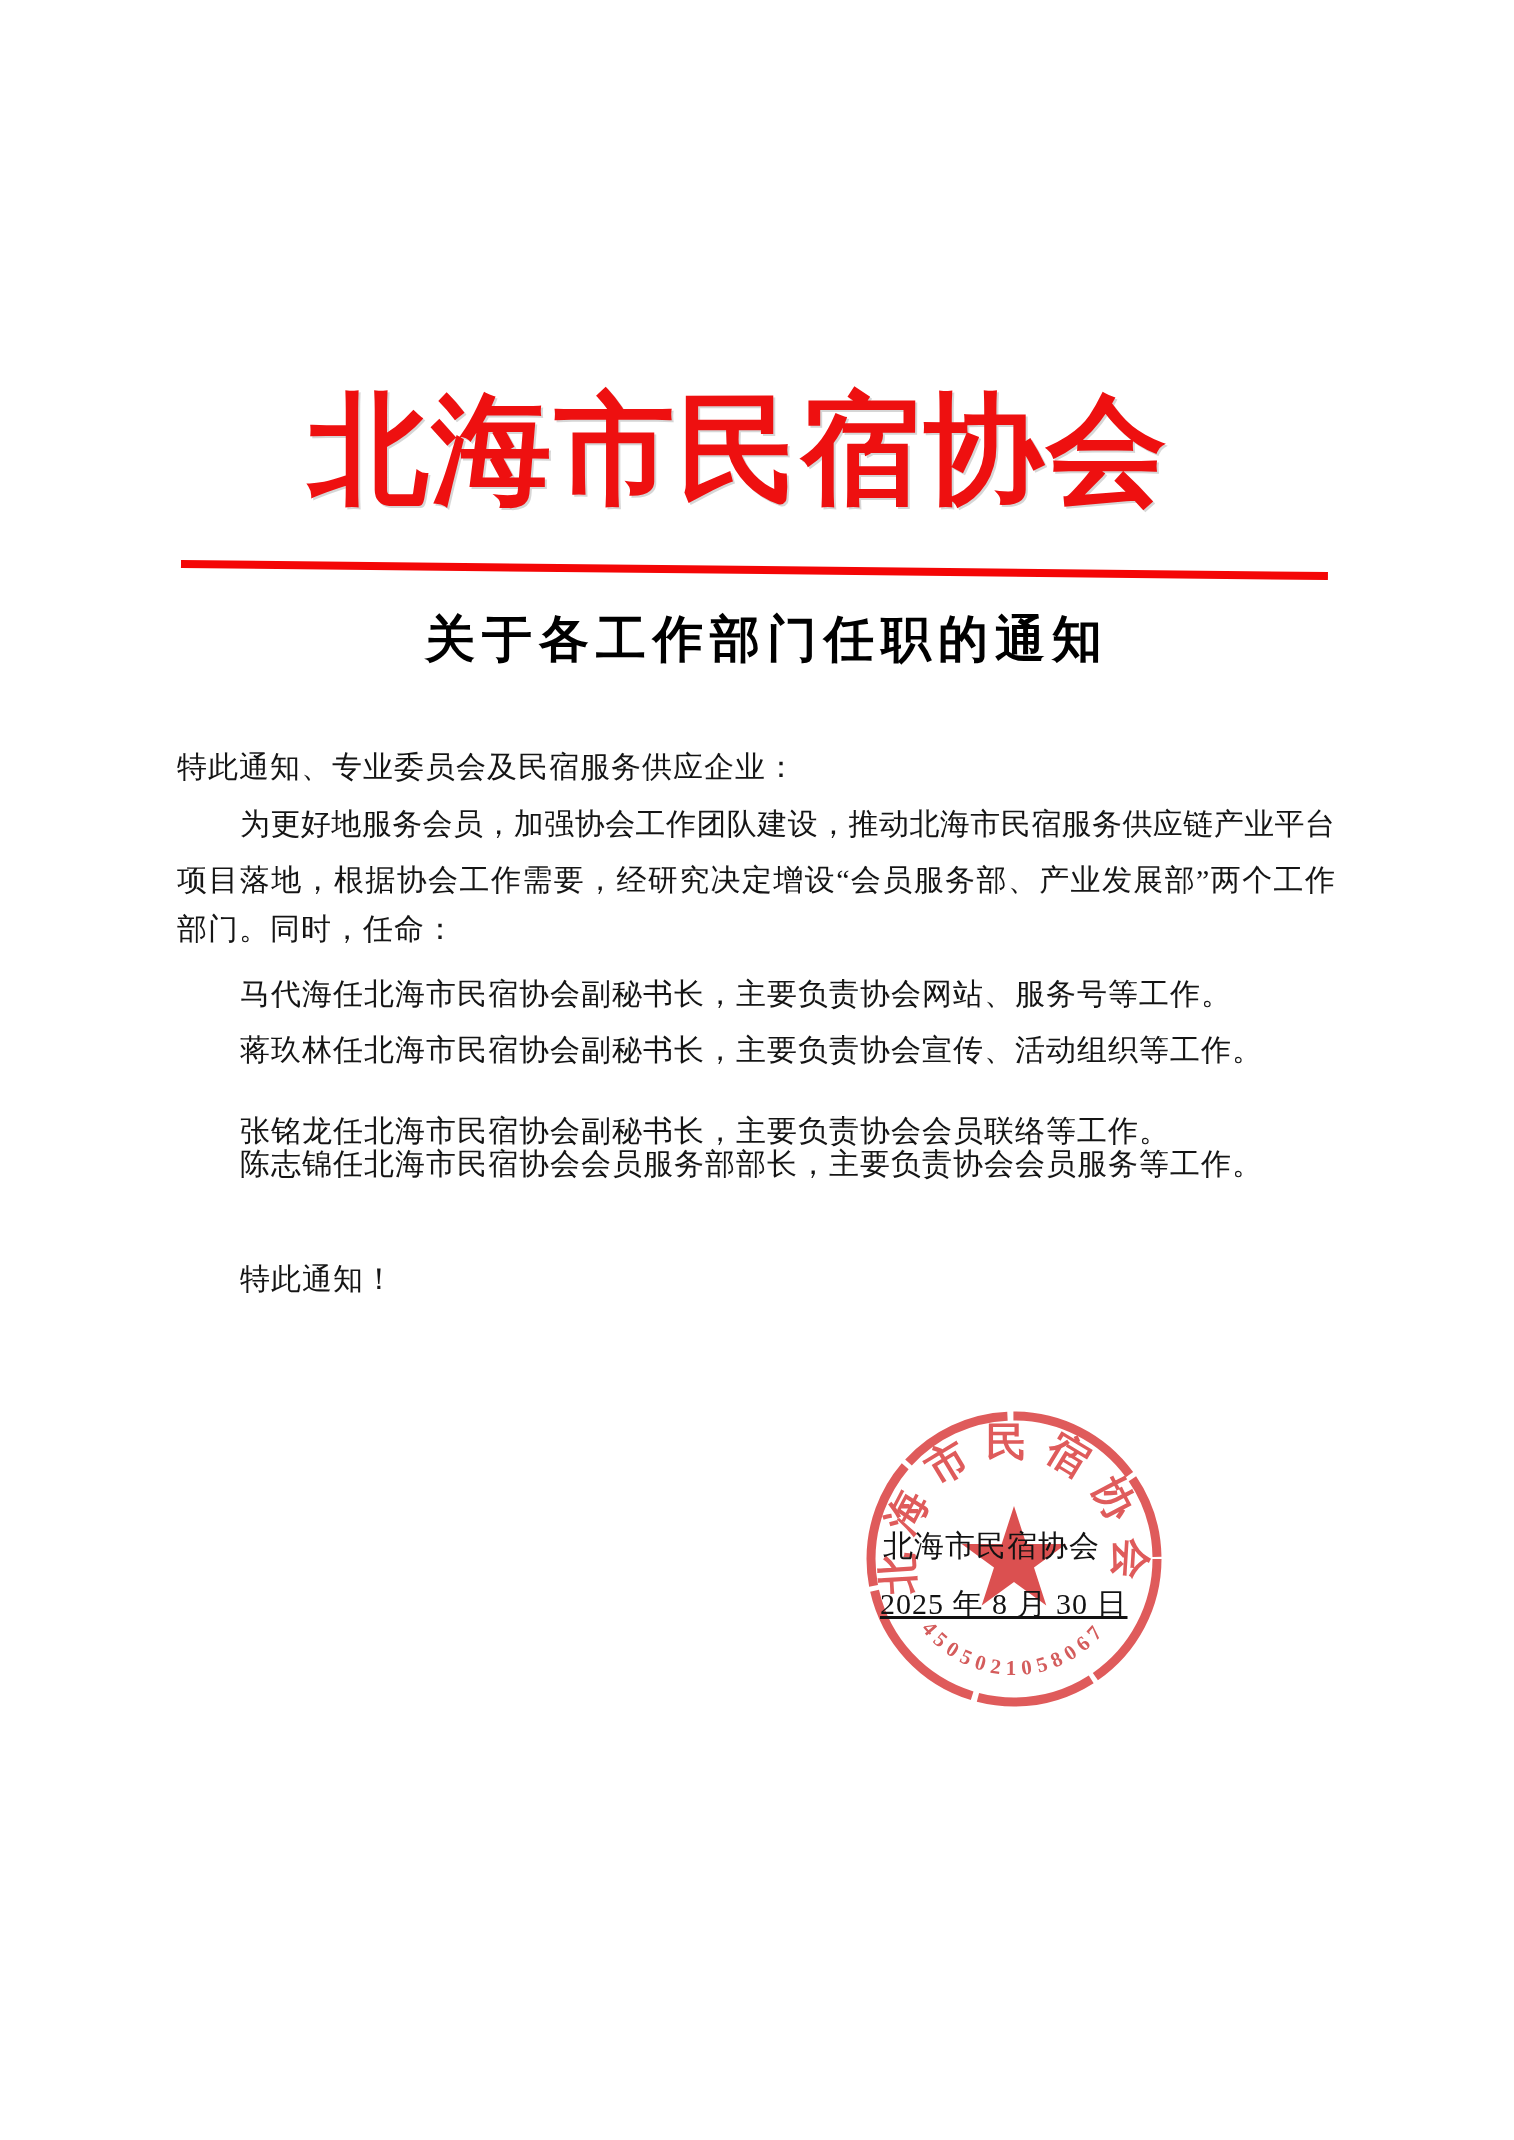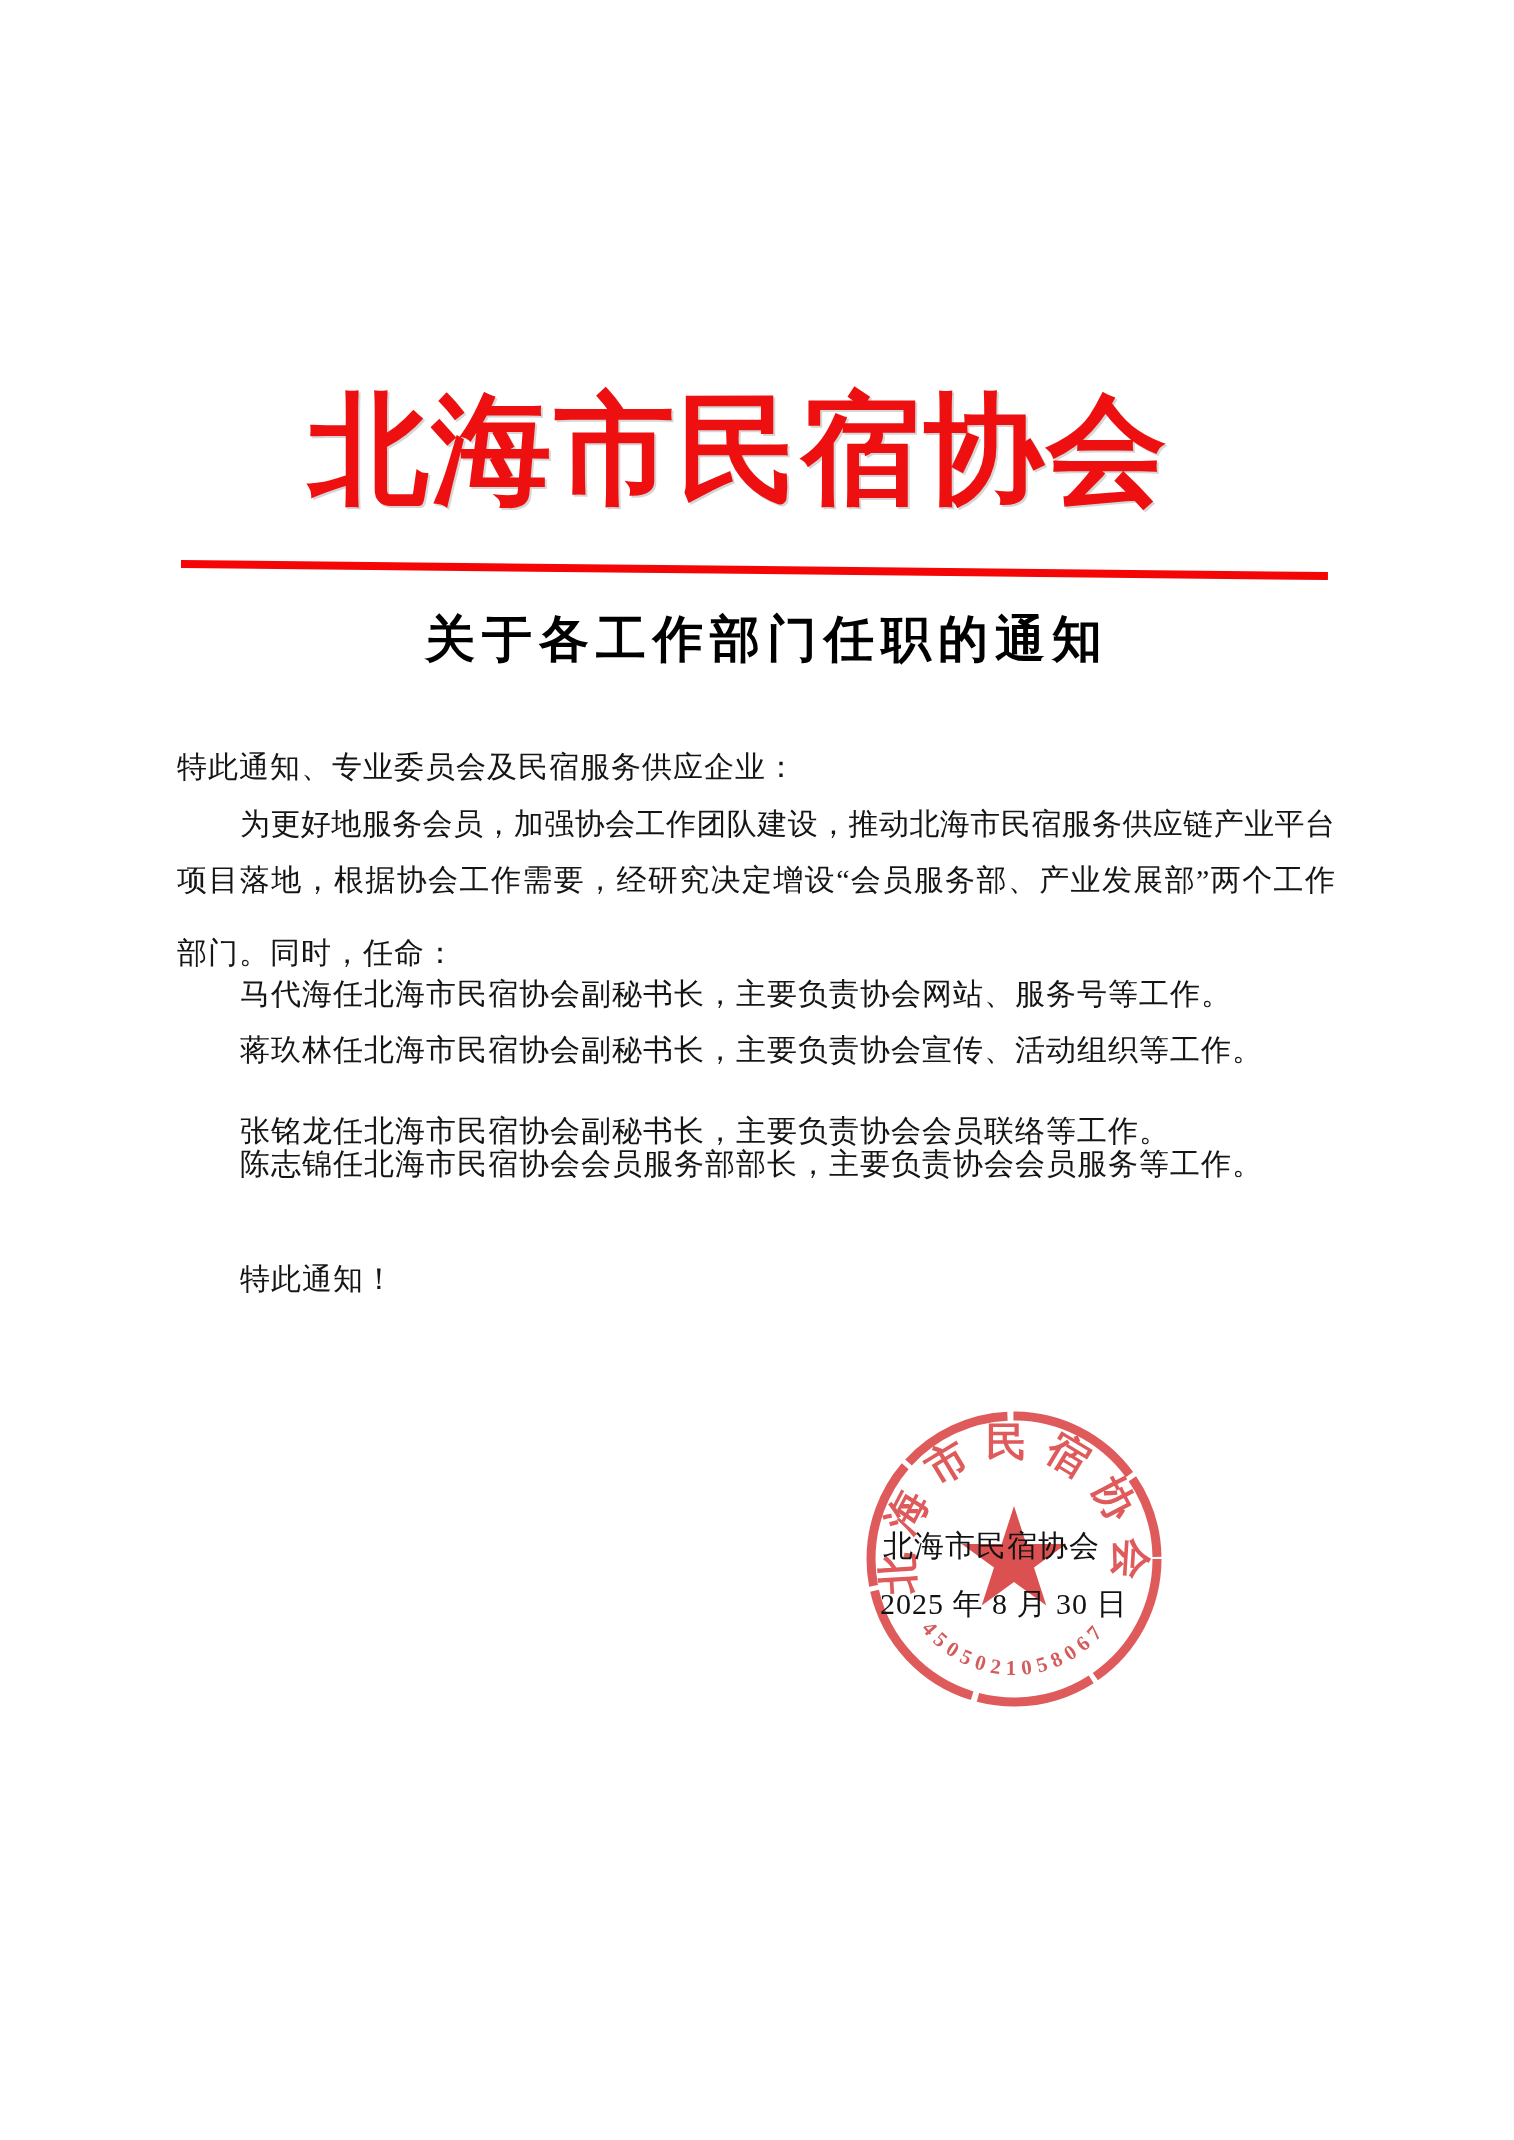--- a/index.html
+++ b/index.html
@@ -55,21 +55,21 @@
   }
 
   .sig-name{
     position:absolute;left:883px;top:1526px;
     font-size:30px;letter-spacing:1px;color:#121212;
     z-index:3;white-space:nowrap;
   }
   .sig-date{
     position:absolute;left:880px;top:1584px;
     font-size:30px;letter-spacing:1px;color:#121212;
-    z-index:3;white-space:nowrap;
+    z-index:3;white-space:nowrap;text-decoration:underline;
   }
 
   .seal{
     position:absolute;left:855px;top:1398px;width:320px;height:322px;
     z-index:1;
     opacity:0.93;
   }
   .seal text{font-family:"Liberation Serif","DejaVu Serif",serif;}
 </style>
 </head>
@@ -79,21 +79,21 @@
 
   <div class="letterhead">北海市民宿协会</div>
 
   <div class="divider"></div>
 
   <div class="doc-title">关于各工作部门任职的通知</div>
 
   <div class="bline start" style="top:750px;">特此通知、专业委员会及民宿服务供应企业：</div>
   <div class="bline start stretch" style="top:863px;width:1158px;">项目落地，根据协会工作需要，经研究决定增设“会员服务部、产业发展部”两个工作</div>
   <div class="bline indent stretch" style="top:807px;width:1095px;">为更好地服务会员，加强协会工作团队建设，推动北海市民宿服务供应链产业平台</div>
-  <div class="bline start" style="top:936px;">部门。同时，任命：</div>
+  <div class="bline start" style="top:912px;">部门。同时，任命：</div>
   <div class="bline indent" style="top:977px;">马代海任北海市民宿协会副秘书长，主要负责协会网站、服务号等工作。</div>
   <div class="bline indent" style="top:1033px;">蒋玖林任北海市民宿协会副秘书长，主要负责协会宣传、活动组织等工作。</div>
   <div class="bline indent" style="top:1090px;margin-top:24px;">张铭龙任北海市民宿协会副秘书长，主要负责协会会员联络等工作。</div>
   <div class="bline indent" style="top:1147px;">陈志锦任北海市民宿协会会员服务部部长，主要负责协会会员服务等工作。</div>
   <div class="bline indent" style="top:1251px;margin-top:11px;">特此通知！</div>
 
   <svg class="seal" viewBox="0 0 320 322" xmlns="http://www.w3.org/2000/svg">
 
     <circle cx="159" cy="161" r="143" fill="none" stroke="#dd4f4f" stroke-width="9" stroke-dasharray="138 5 118 6 150 5 128 5 112 6 135 5 83 4"></circle>
 

